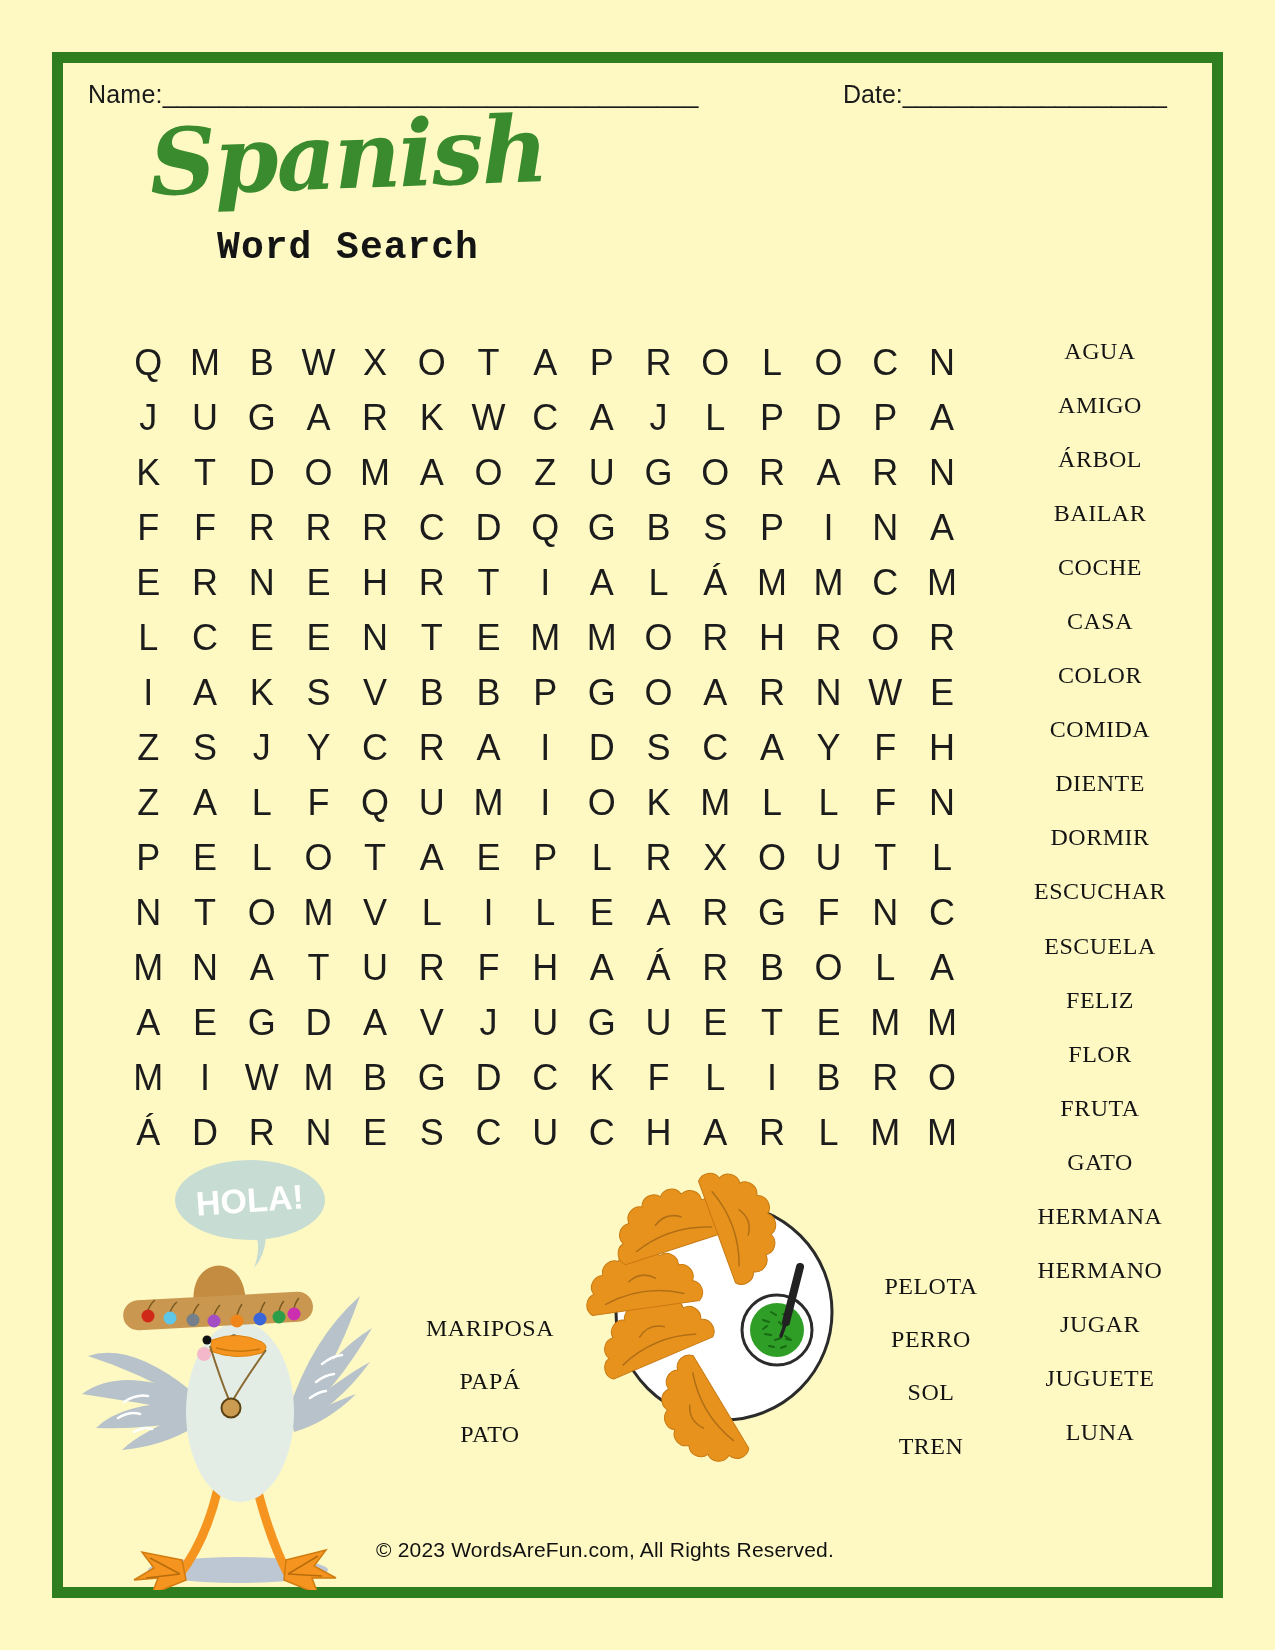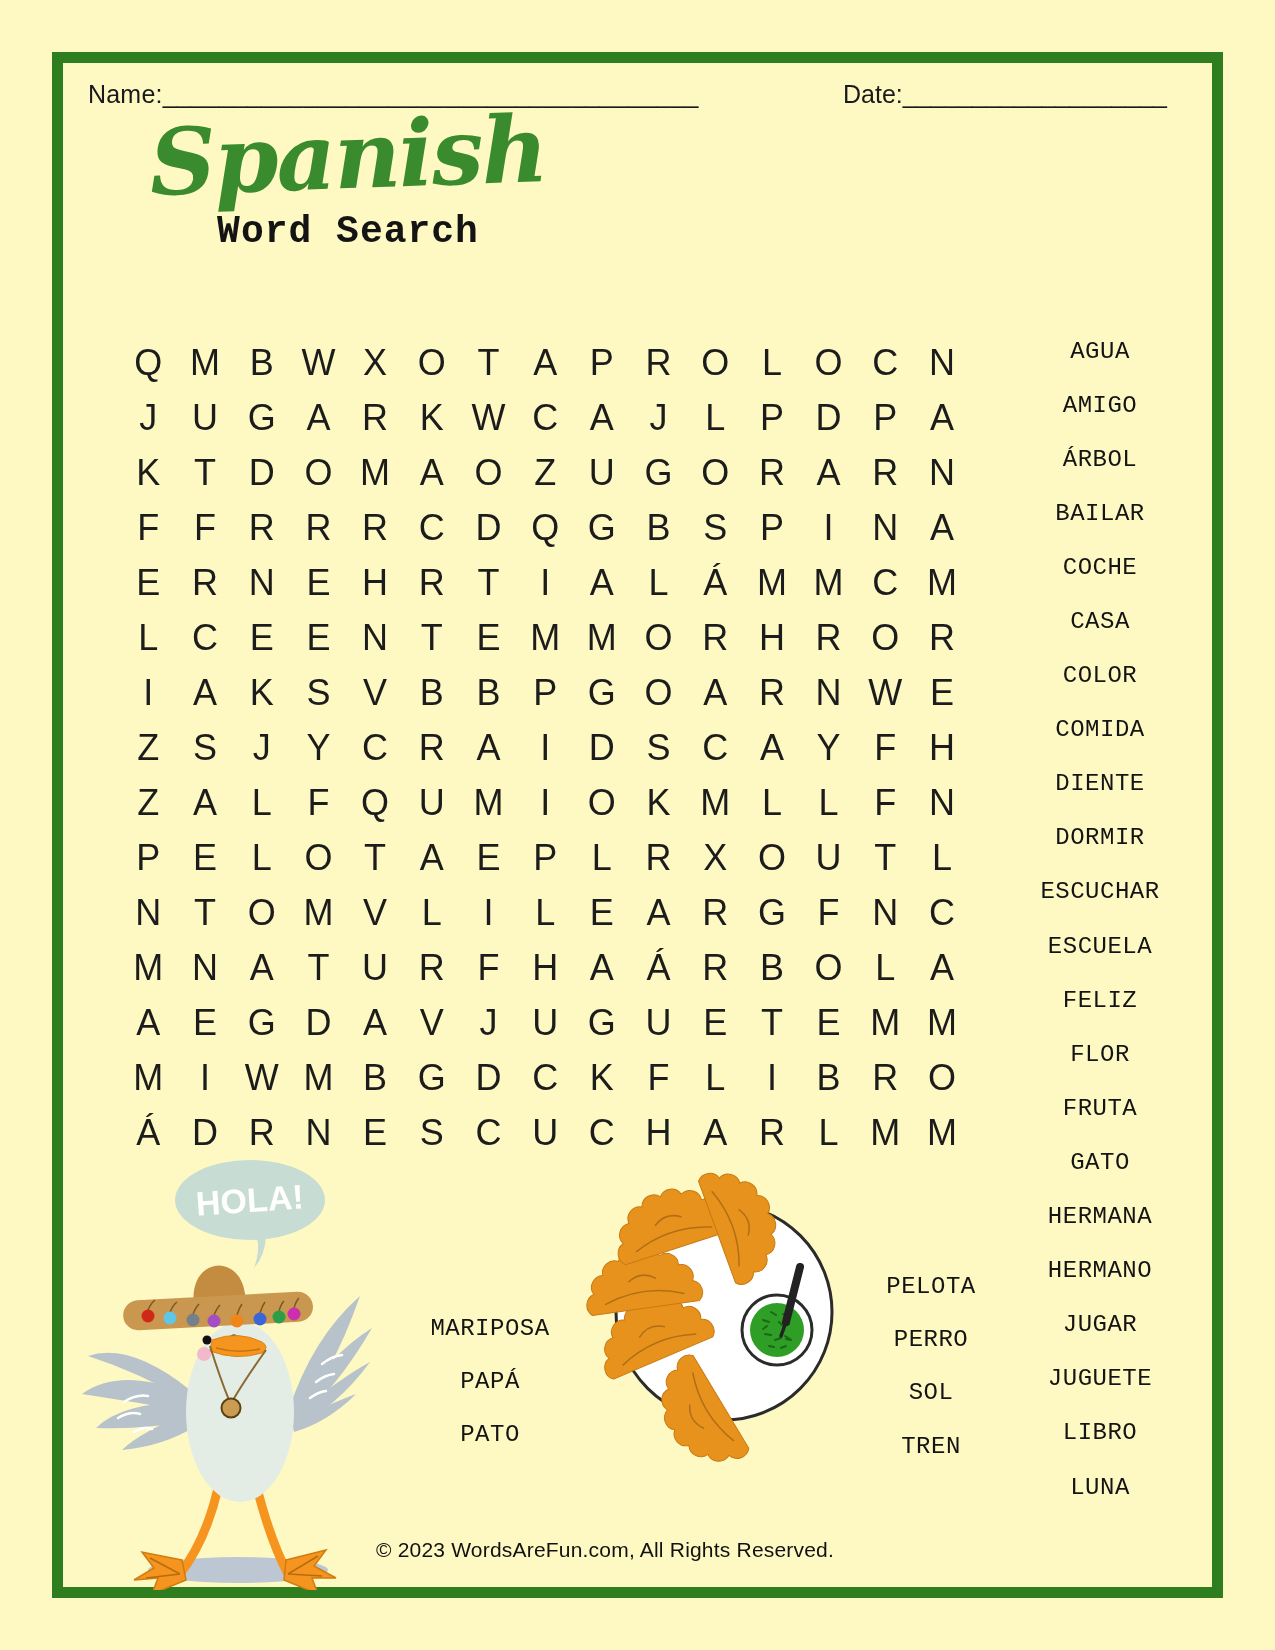--- a/index.html
+++ b/index.html
@@ -14,33 +14,33 @@
   .page{position:relative;width:1275px;height:1650px;background:#fef9c3;overflow:hidden;
         font-family:"Liberation Sans",sans-serif;color:#1a1a1a}
   .frame{position:absolute;left:52px;top:52px;width:1171px;height:1546px;
          border:11px solid var(--frame-green)}
   .name-line{position:absolute;left:88px;top:80px;font-size:25px;letter-spacing:.2px;white-space:nowrap}
   .date-line{position:absolute;left:843px;top:80px;font-size:25px;white-space:nowrap}
   .title-block{position:absolute;left:120px;top:104px;width:456px;text-align:center}
   .title-script{font-family:"DejaVu Serif",serif;font-style:italic;font-weight:bold;
                 font-size:92px;line-height:1.15;color:var(--title-green);
                 transform:rotate(-2deg);letter-spacing:-2px}
-  .subtitle{margin-top:0;font-family:"Liberation Mono",monospace;font-weight:bold;
+  .subtitle{margin-top:16px;font-family:"Liberation Mono",monospace;font-weight:bold;
             font-size:38px;letter-spacing:1px;color:#141414}
   .instructions{position:absolute;left:772px;top:127px;width:338px;height:192px;
                 border:2px dashed #4a4a4a;padding:10px 13px;
                 font-family:"Liberation Serif",serif;font-size:19px;line-height:1.5;
                 text-align:justify;color:#151515}
   .grid{position:absolute;left:120px;top:335px}
   .grid-row{display:flex}
   .grid-cell{width:56.7px;height:55px;display:flex;align-items:center;justify-content:center;
              font-family:"Liberation Sans",sans-serif;font-size:36px;color:#1c1c1c}
   ul.wlist{margin:0;padding:0;list-style:none;position:absolute}
   ul.wlist li{display:flex;align-items:center;justify-content:center;
-              font-family:Liberation Mono, monospace;font-size:24px;color:#141414;letter-spacing:.5px}
+              font-family:Liberation Serif, serif;font-size:24px;color:#141414;letter-spacing:.5px}
   .word-list-right{left:1010px;top:324px;width:180px}
   .word-list-right li{height:54.1px}
   .bottom-list{width:200px}
   .bottom-list li{height:53.2px}
   .bottom-left{left:390px;top:1302px}
   .bottom-right{left:831px;top:1260px}
   .copyright{position:absolute;left:295px;top:1538px;width:620px;text-align:center;
              font-size:21px;color:#111;letter-spacing:.2px}
   .duck-svg{position:absolute;left:60px;top:1150px}
   .plate-svg{position:absolute;left:555px;top:1150px}
@@ -333,21 +333,20 @@
       <li>ESCUCHAR</li>
       <li>ESCUELA</li>
       <li>FELIZ</li>
       <li>FLOR</li>
       <li>FRUTA</li>
       <li>GATO</li>
       <li>HERMANA</li>
       <li>HERMANO</li>
       <li>JUGAR</li>
       <li>JUGUETE</li>
-      <li>LIBRO</li>
       <li>LUNA</li>
     </ul>
   <ul class="wlist bottom-list bottom-left">
       <li>MARIPOSA</li>
       <li>PAPÁ</li>
       <li>PATO</li>
     </ul>
   <ul class="wlist bottom-list bottom-right">
       <li>PELOTA</li>
       <li>PERRO</li>

